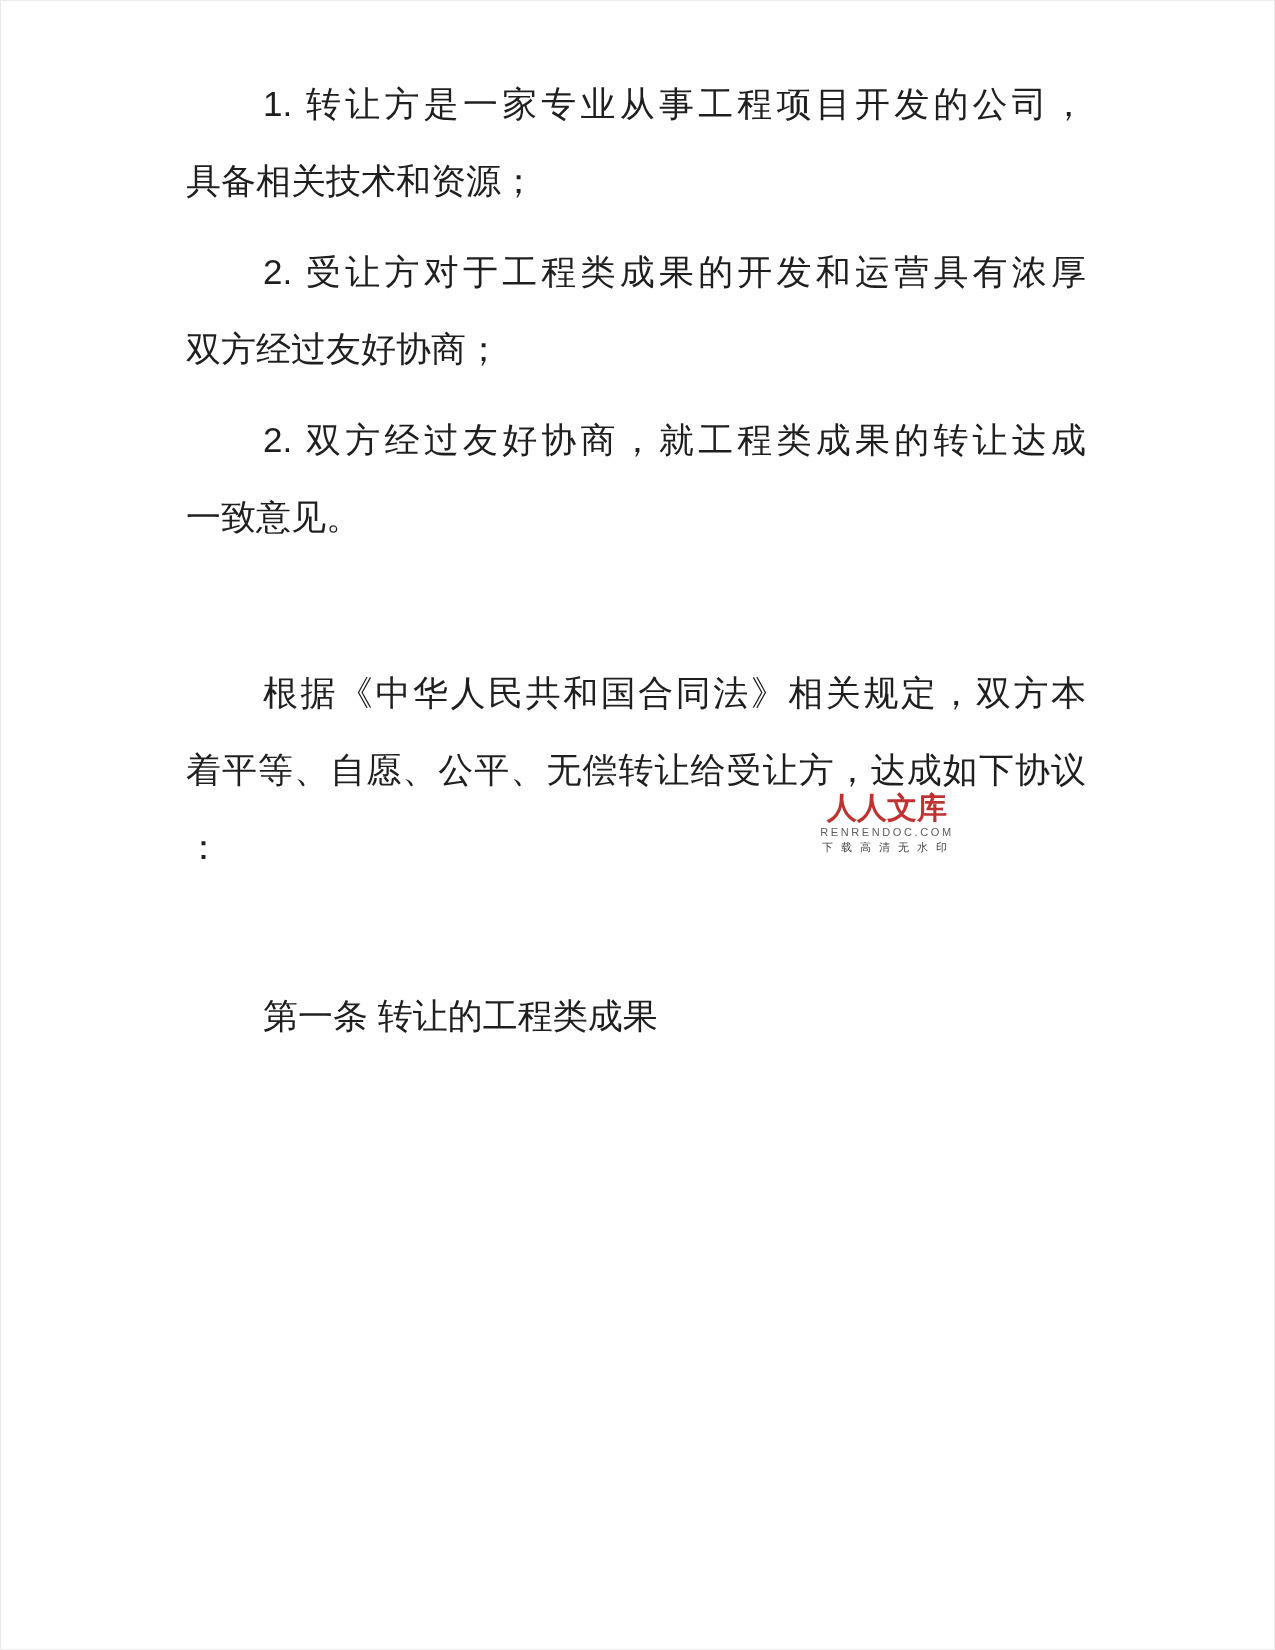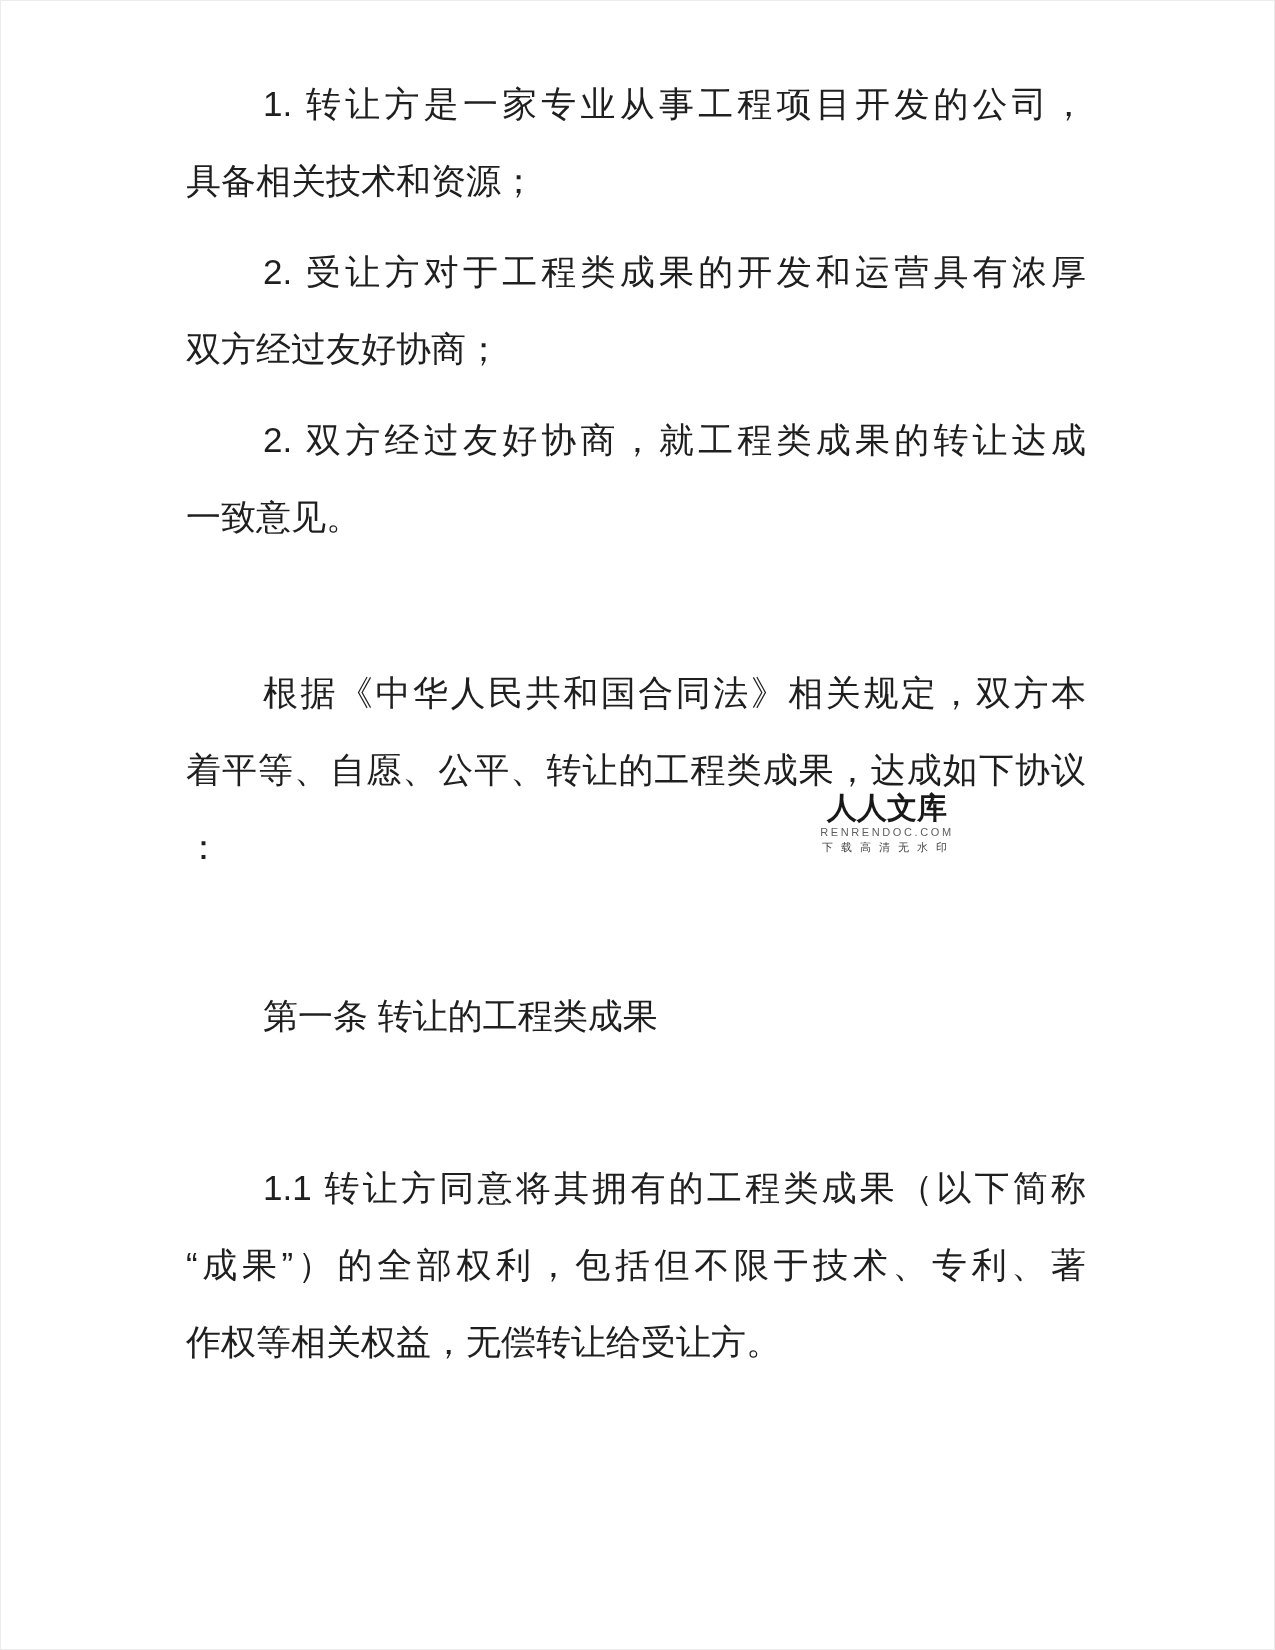--- a/index.html
+++ b/index.html
@@ -95,34 +95,29 @@
       <div class="line">双方经过友好协商；</div>
     </div>
 
     <div class="para">
       <div class="line indent just">2. 双方经过友好协商，就工程类成果的转让达成</div>
       <div class="line">一致意见。</div>
     </div>
 
     <div class="para para-law">
       <div class="line indent just">根据《中华人民共和国合同法》相关规定，双方本</div>
-      <div class="line just">着平等、自愿、公平、转让的工程类成果，达成如下协议</div>
+      <div class="line just">着平等、自愿、公平、无偿转让给受让方，达成如下协议</div>
       <div class="line">：</div>
     </div>
 
     <div class="para heading">
       <div class="line indent">第一条 转让的工程类成果</div>
     </div>
 
-    <div class="para para-11">
-      <div class="line indent just">1.1 转让方同意将其拥有的工程类成果（以下简称</div>
-      <div class="line just">“成果”）的全部权利，包括但不限于技术、专利、著</div>
-      <div class="line">作权等相关权益，无偿转让给受让方。</div>
-    </div>
 
   </div>
 
   <div class="watermark">
-    <div class="wm-title" style="color: #000000;">人人文库</div>
+    <div class="wm-title" style="color: #b91c1c;">人人文库</div>
     <div class="wm-domain" style="color: rgb(77, 77, 77);">RENRENDOC.COM</div>
     <div class="wm-tagline" style="color: rgb(46, 46, 46);">下载高清无水印</div>
   </div>
 </div>
 
 </body></html>

